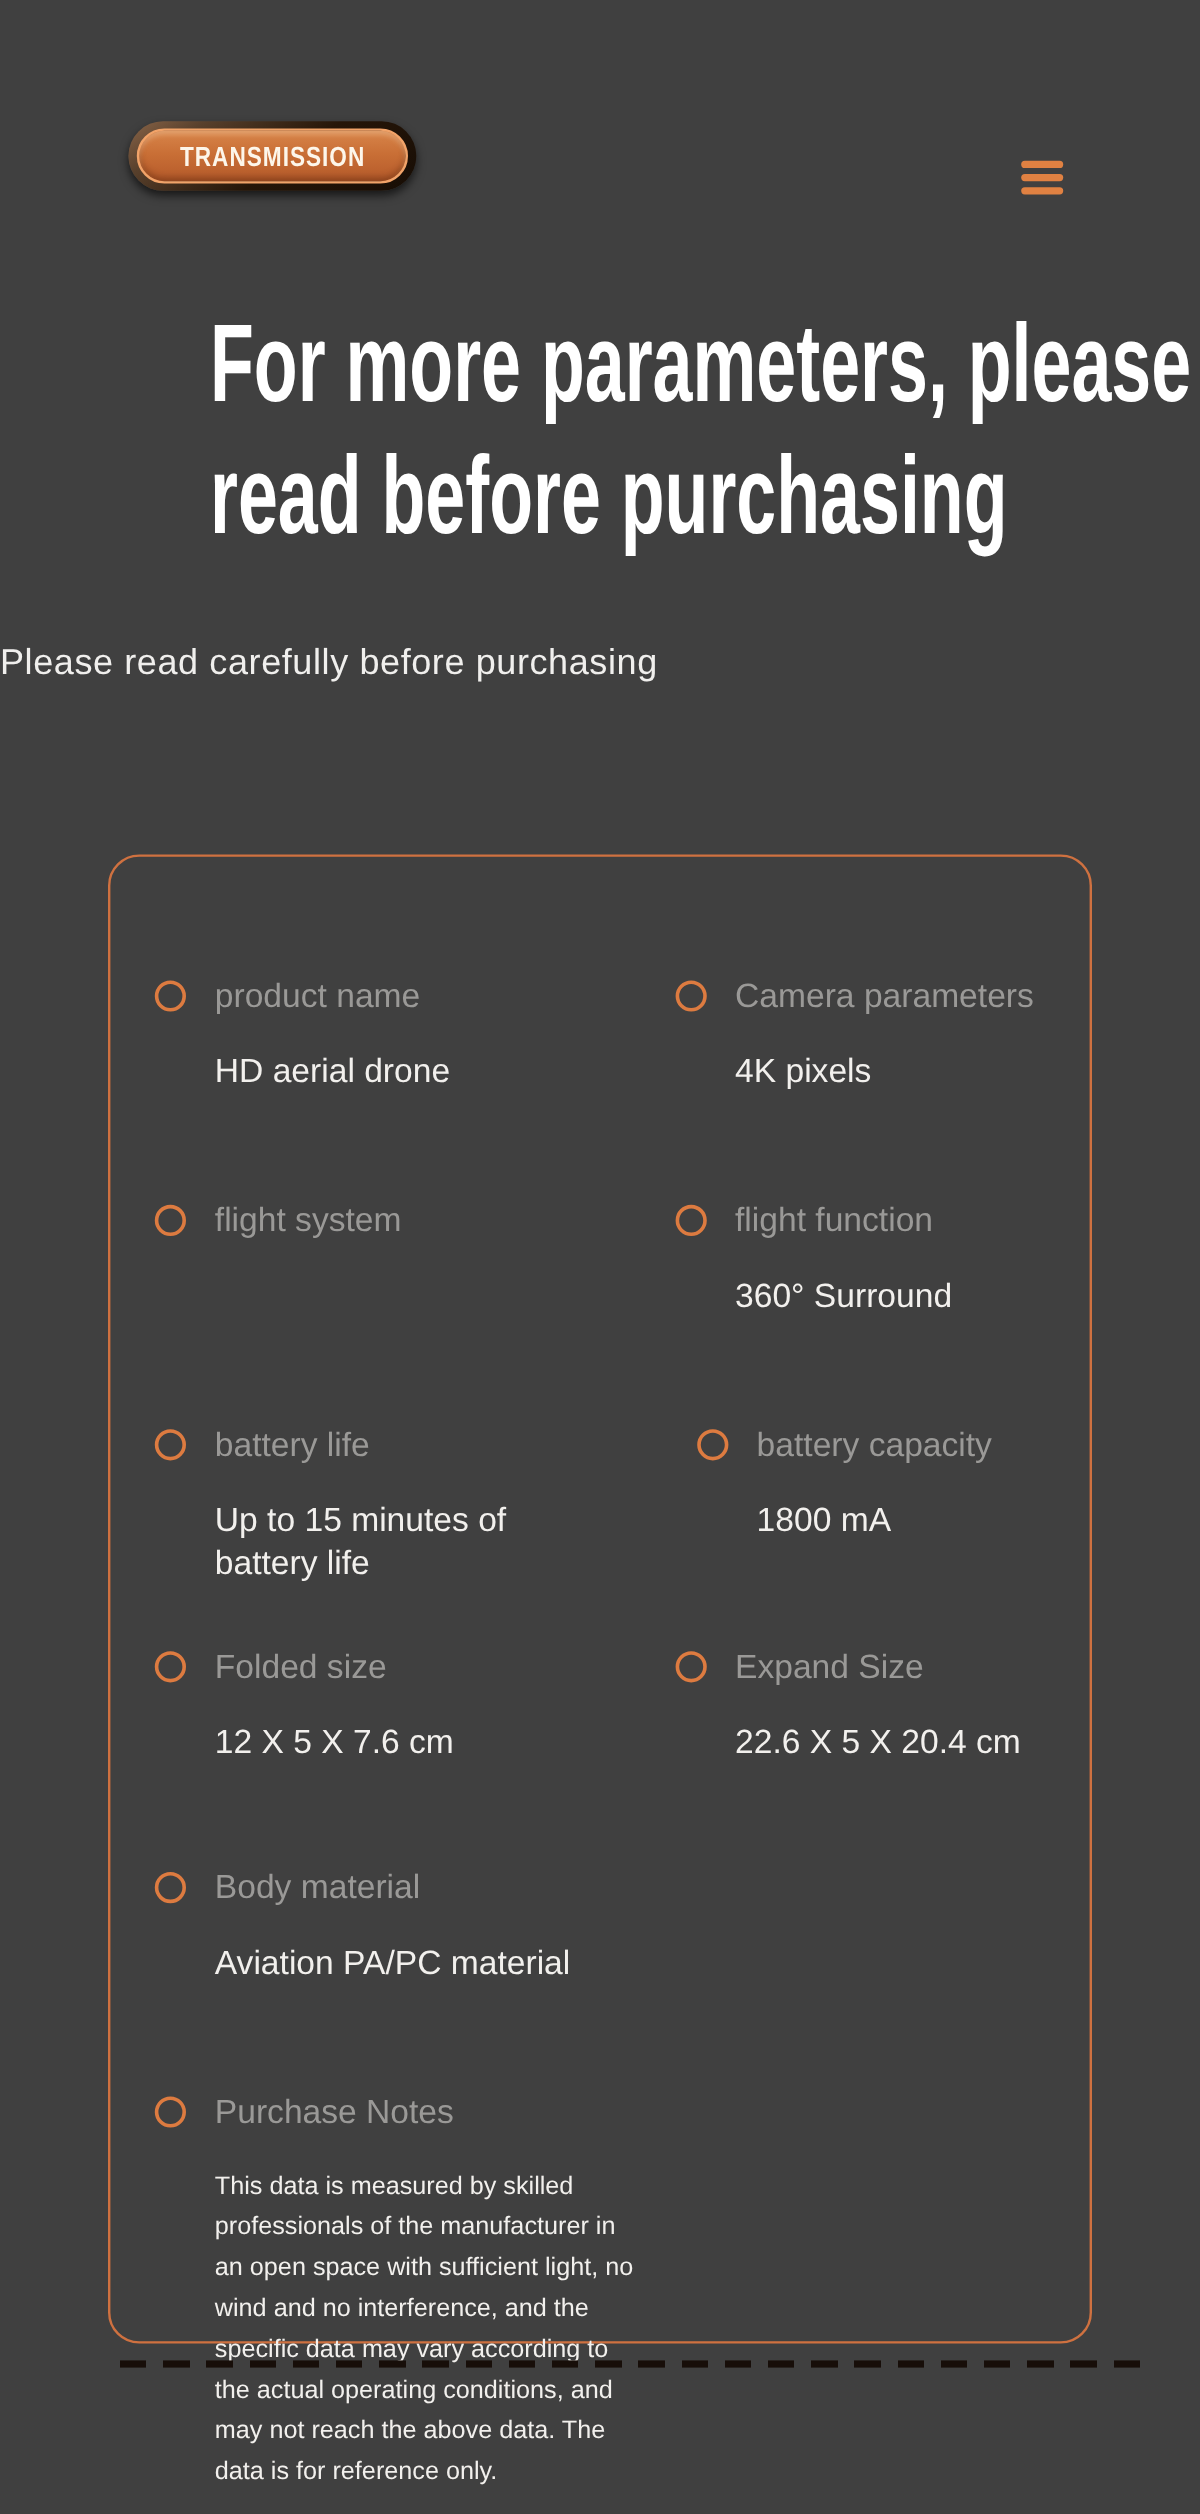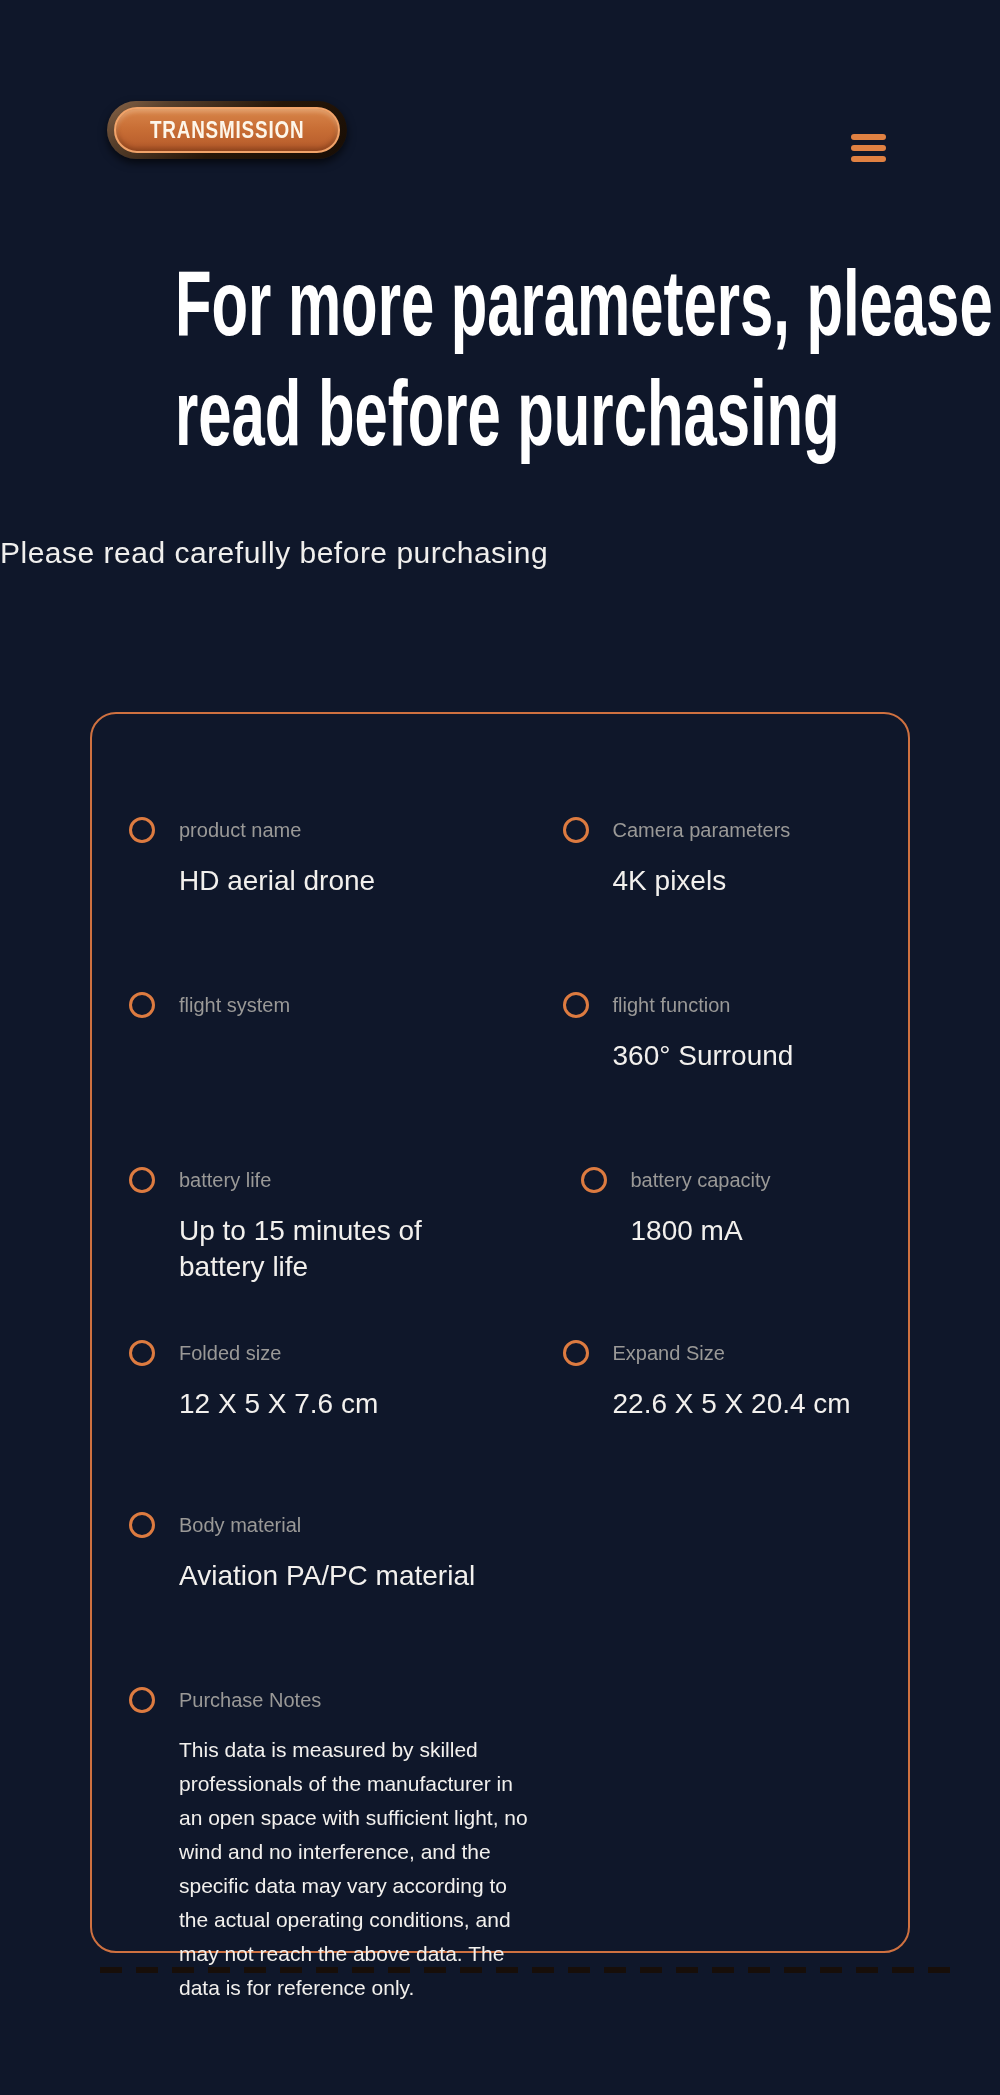--- a/index.html
+++ b/index.html
@@ -1,17 +1,17 @@
 <!DOCTYPE html>
 <html><head>
 <meta charset="utf-8">
 <style>
   html,body{margin:0;padding:0;background:#0a0504;}
   body{font-family:"Liberation Sans", sans-serif;}
-  .page{position:relative;width:1000px;height:2095px;background:#0f172a;overflow:hidden;margin:0 auto;}
+  .page{position:relative;width:1000px;height:2095px;background:#404040;overflow:hidden;margin:0 auto;}
 
   
   .badge-outer{
     position:absolute;left:107px;top:101px;width:240px;height:58px;border-radius:32px;
     background:linear-gradient(145deg,#8a6548 0%,#58402c 20%,#261608 55%,#170d05 100%);
     box-shadow:0 4px 8px rgba(0,0,0,0.65);
     display:flex;align-items:center;justify-content:center;
   }
   .badge-inner{
     width:222px;height:42px;border-radius:24px;
@@ -41,22 +41,22 @@
   
   .spec-box{
     position:absolute;left:90px;top:712px;width:820px;height:1241px;box-sizing:border-box;
     border:2px solid #cf7140;border-radius:26px;
     padding:99px 30px 0 37px;
   }
   .spec-row{display:flex;}
   .cell{width:408px;box-sizing:border-box;display:flex;align-items:flex-start;}
   .cell.right{padding-left:47px;width:380px;}
   .ring{flex:none;width:20px;height:20px;border:3px solid #dd7b40;border-radius:50%;margin:4px 24px 0 0;}
-  .spec-label{font-size:20px;line-height:34px;color:#9a9997;}
-  .spec-value{font-size:28px;line-height:36px;color:#f2f0ed;margin-top:16px;max-width:340px;}
+  .spec-label{font-size:28px;line-height:34px;color:#9a9997;}
+  .spec-value{font-size:28px;line-height:36px;color:#f2f0ed;margin-top:28px;max-width:340px;}
   .spec-value.wide{max-width:682px;font-size:21px;line-height:34px;}
   .mb-a{margin-bottom:89px;}
   .mb-b{margin-bottom:51px;gap:40px;}
   .mb-c{margin-bottom:86px;justify-content:flex-end;}
 
   
   .tear{
     position:absolute;left:100px;top:1967px;width:850px;height:6px;
     background:repeating-linear-gradient(90deg,#170e09 0 22px, rgba(0,0,0,0) 22px 36px);
   }

